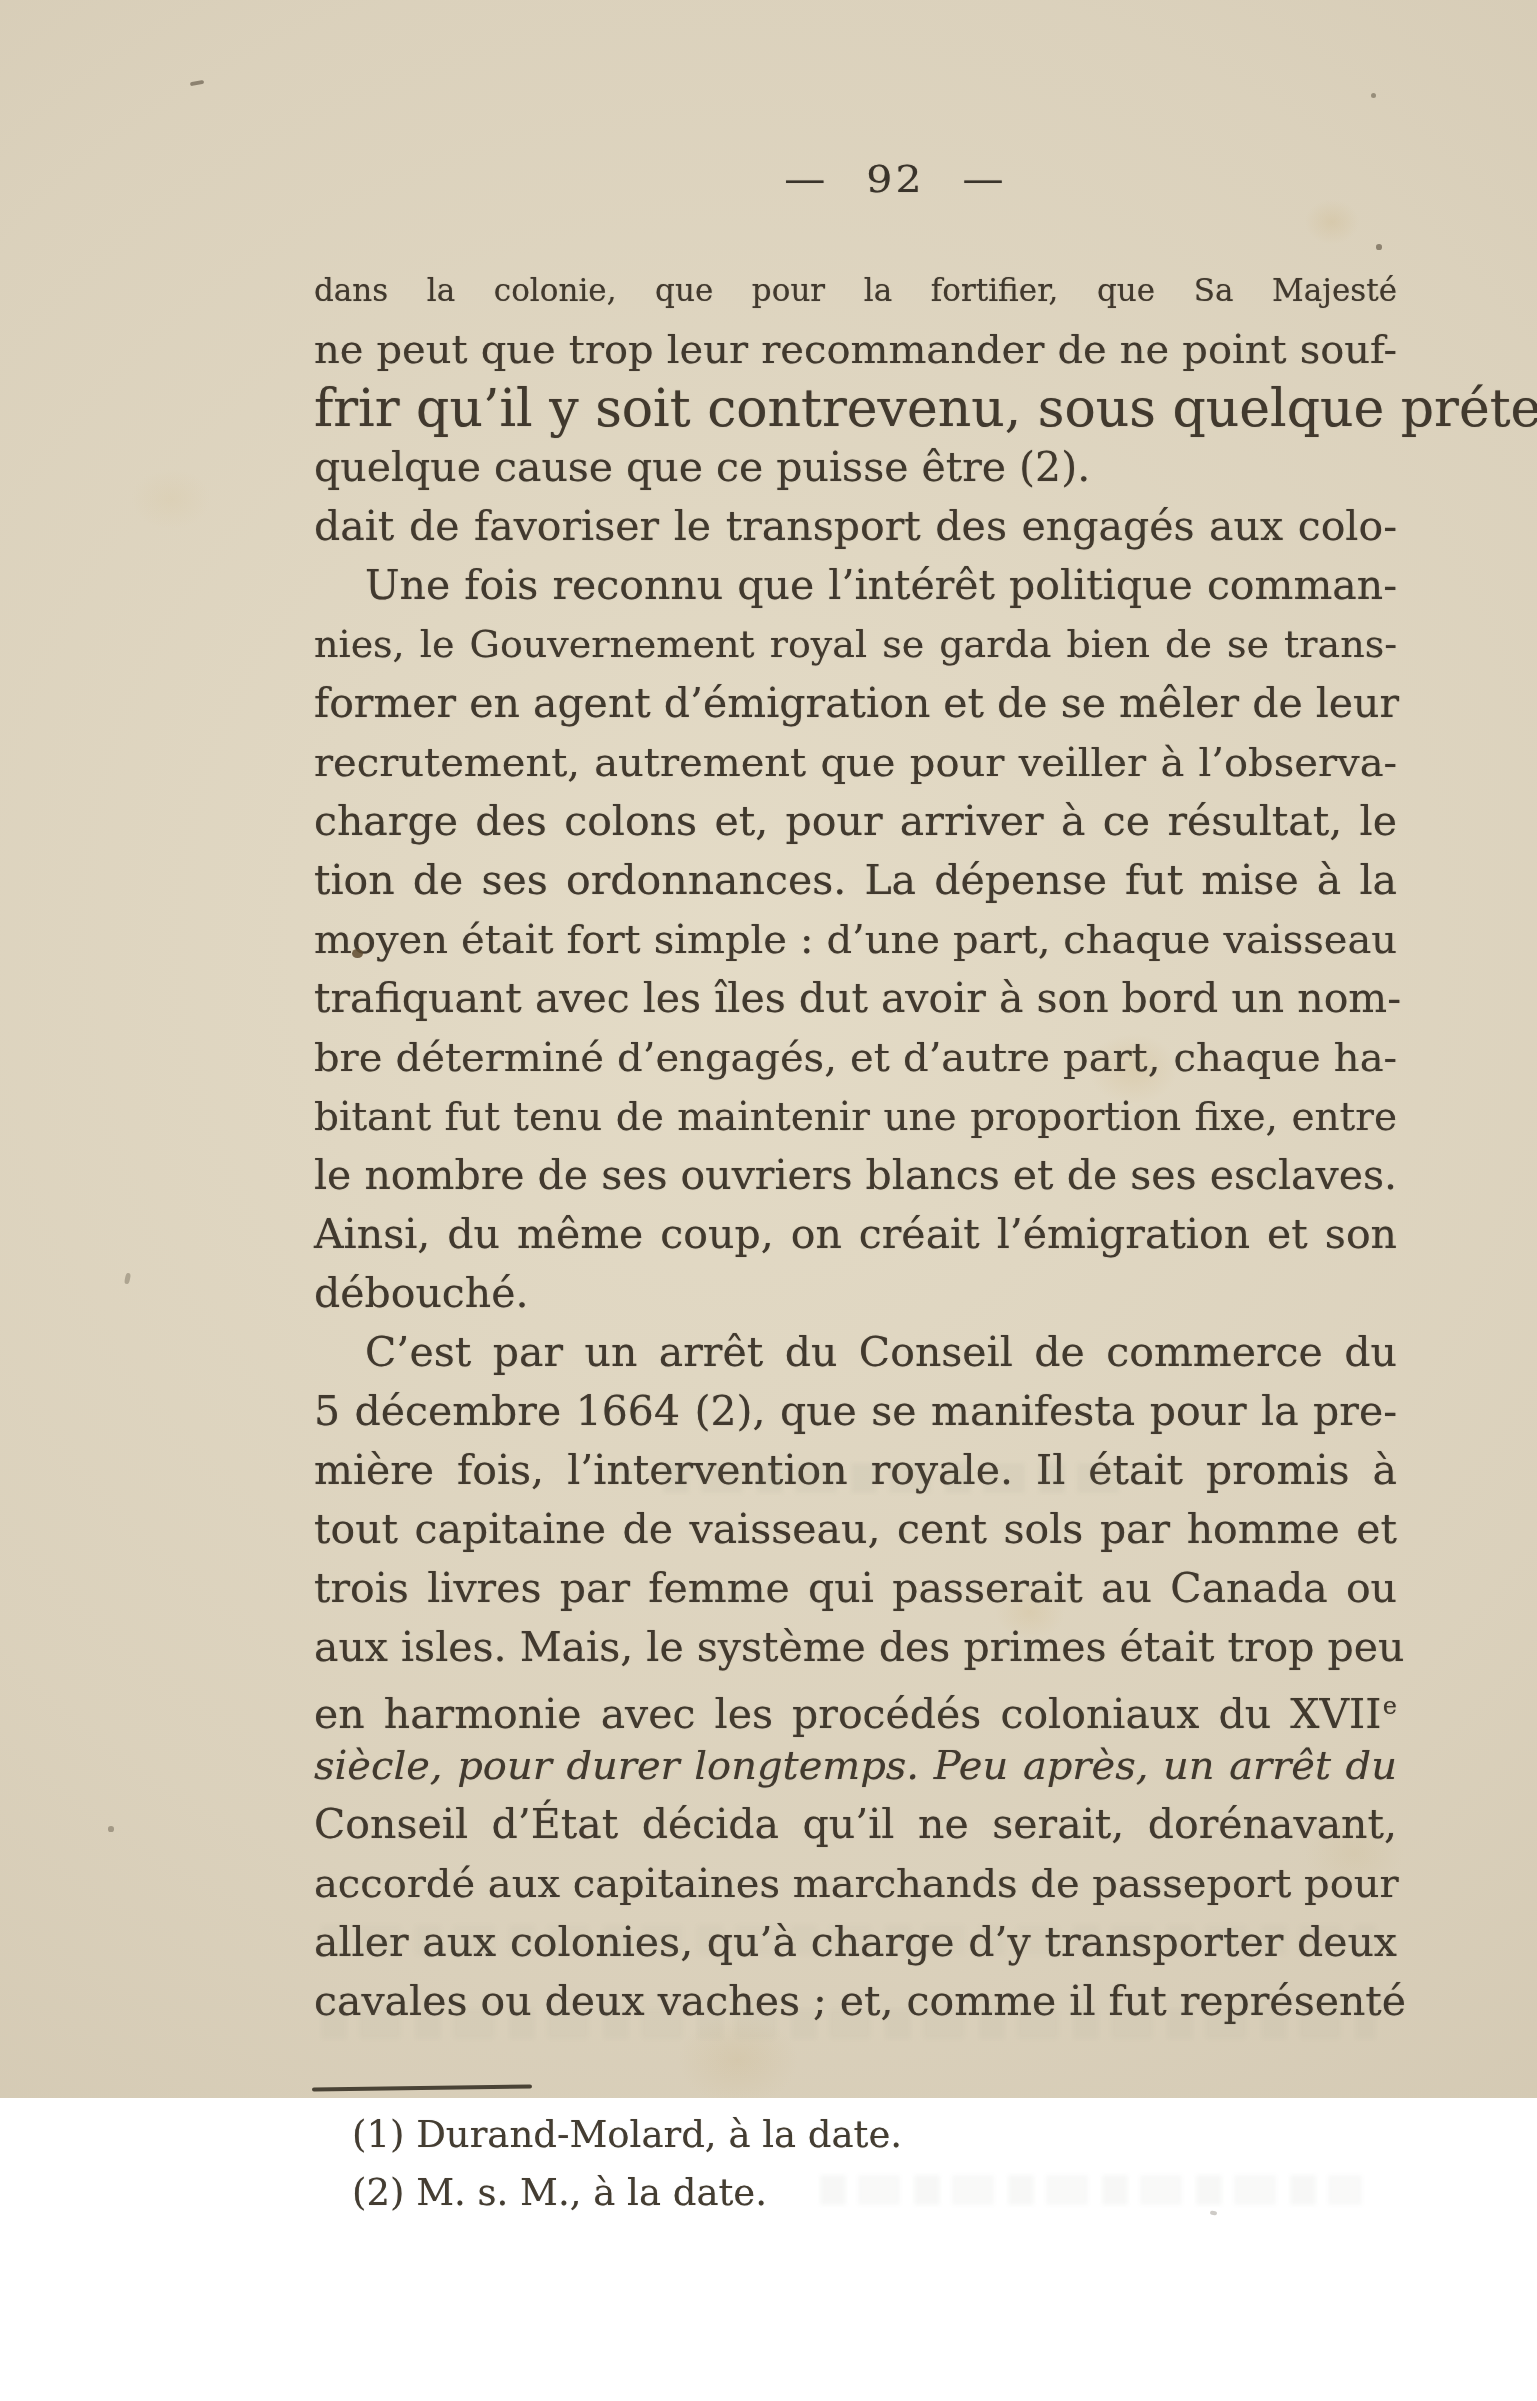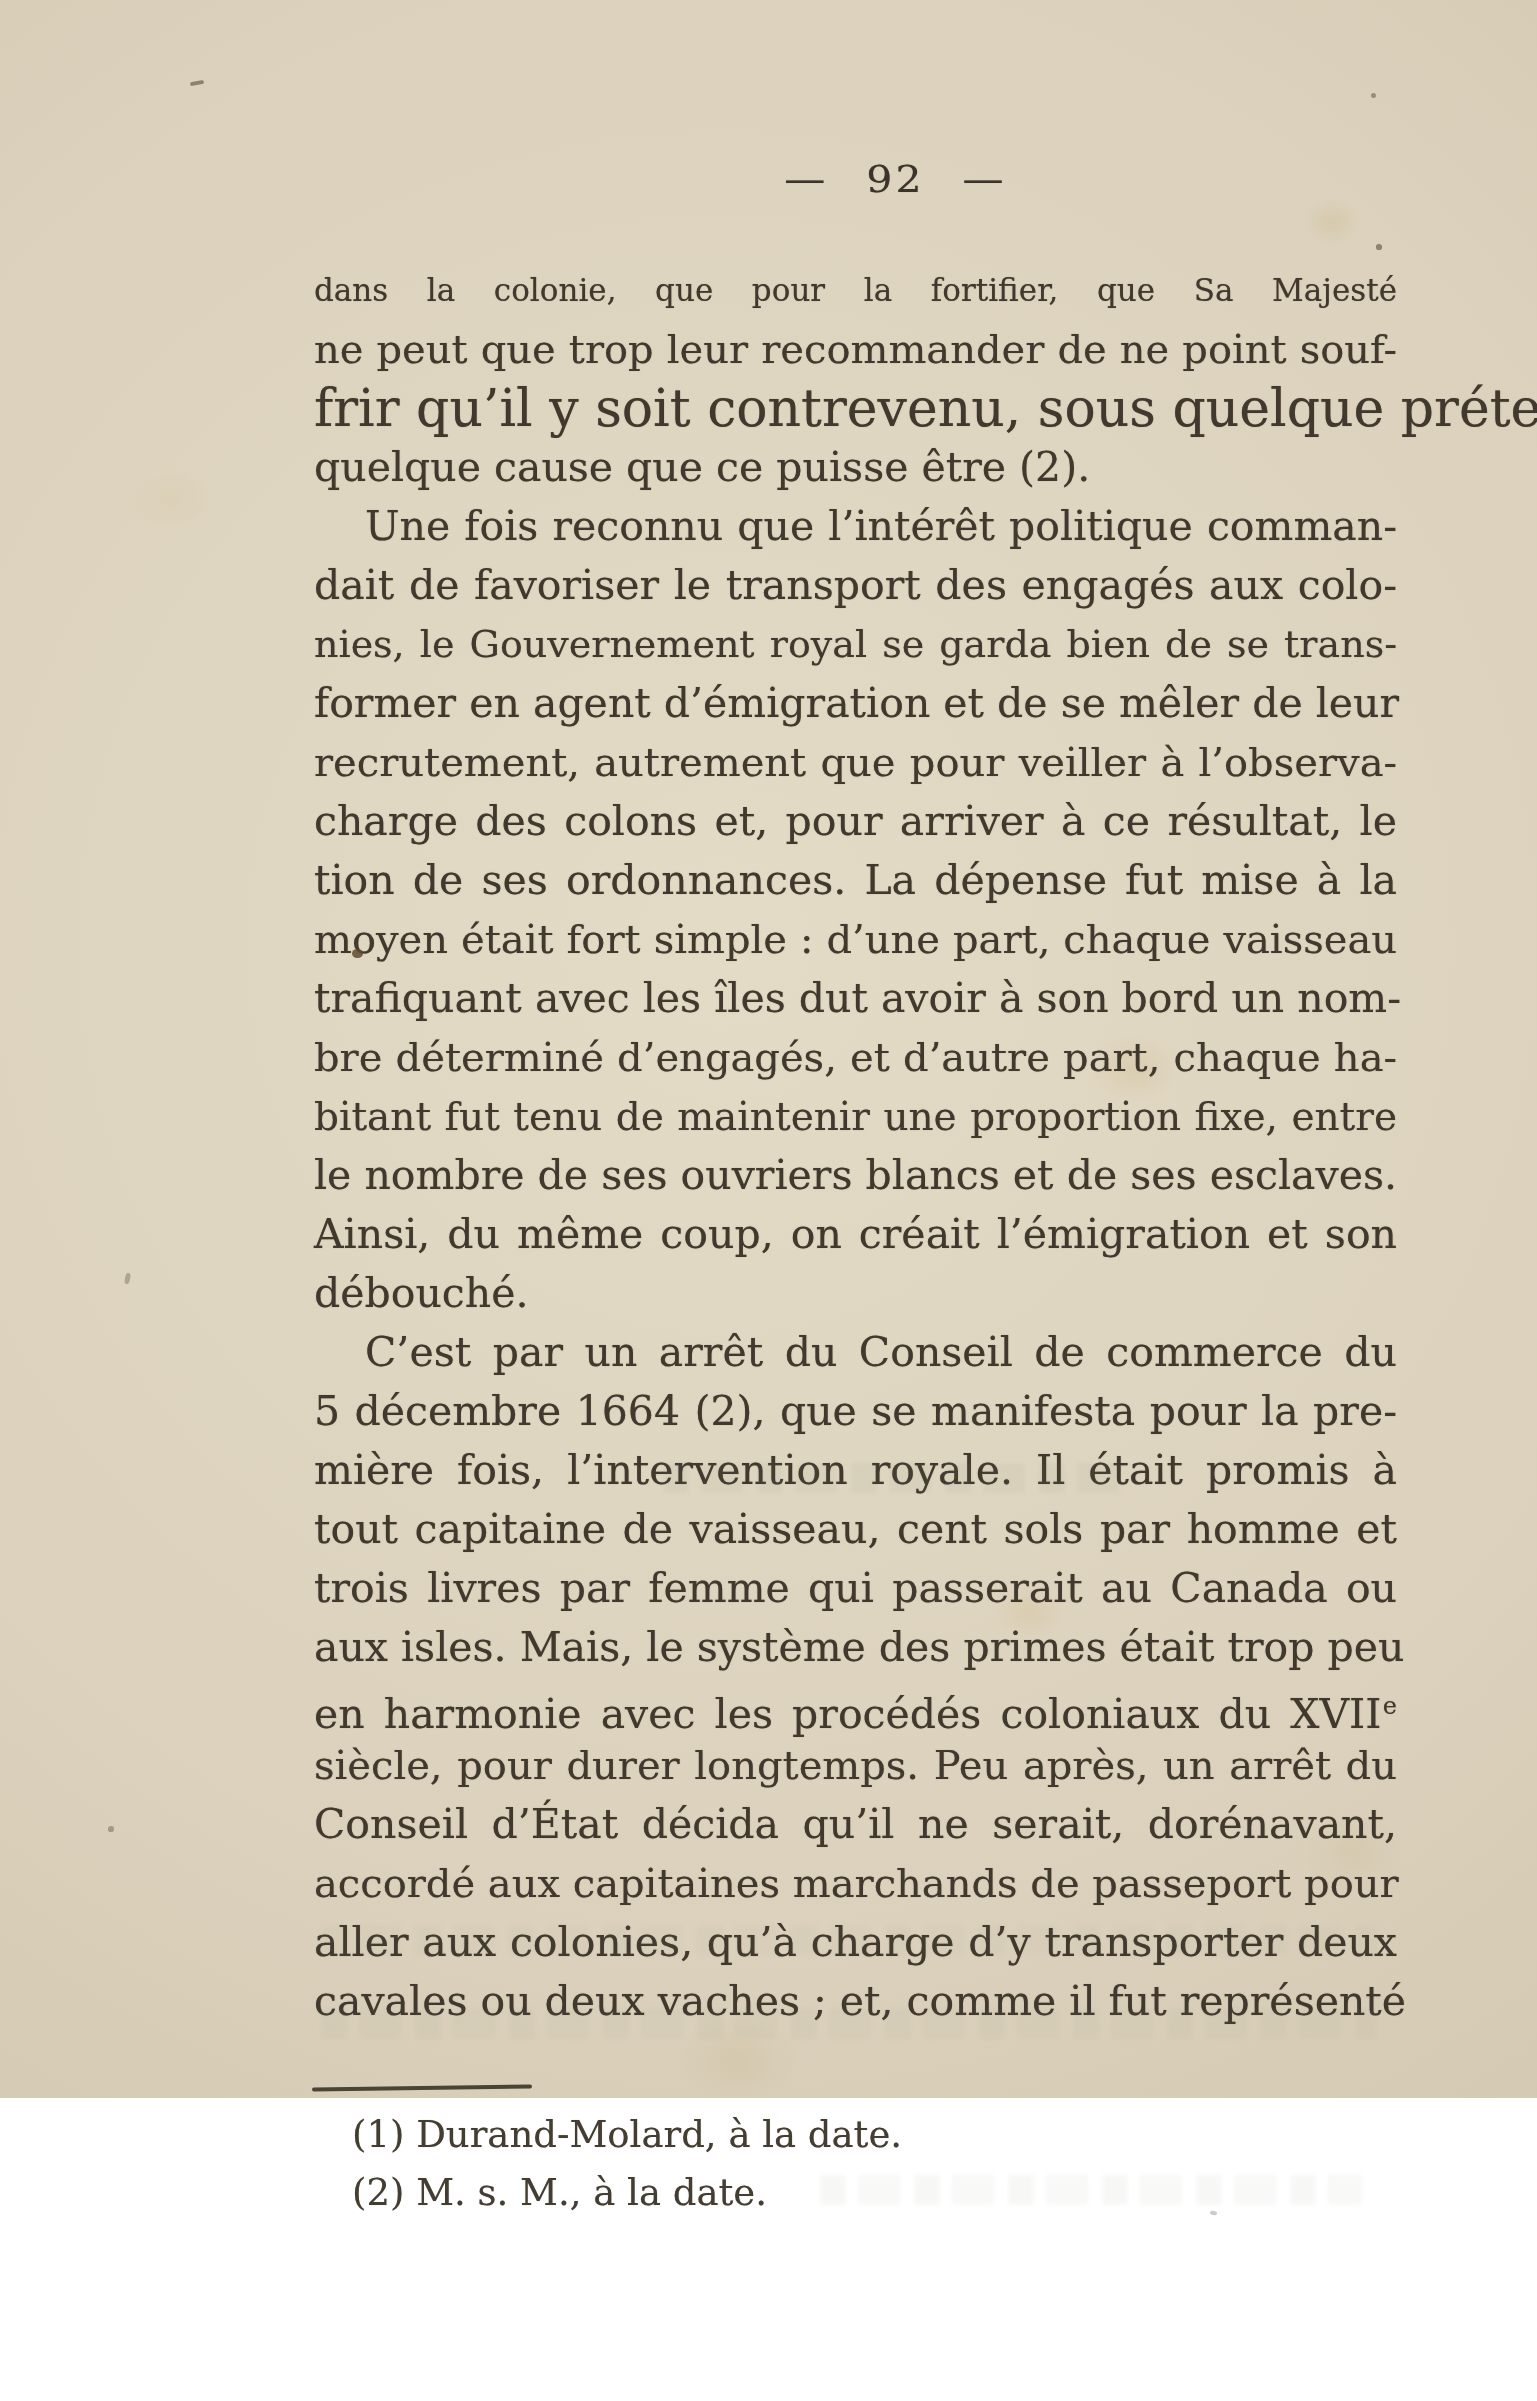--- a/index.html
+++ b/index.html
@@ -94,22 +94,22 @@
   <div class="text-block">
 
     <div class="para">
       <div class="line" style="font-size: 31px;">dans la colonie, que pour la fortifier, que Sa Majesté</div>
       <div class="line" style="font-size: 40px;">ne peut que trop leur recommander de ne point souf-</div>
       <div class="line" style="font-size: 52px;">frir qu’il y soit contrevenu, sous quelque prétexte ou</div>
       <div class="line last">quelque cause que ce puisse être (2).</div>
     </div>
 
     <div class="para">
+      <div class="line">dait de favoriser le transport des engagés aux colo-</div>
       <div class="line indent" style="font-size: 41px;">Une fois reconnu que l’intérêt politique comman-</div>
-      <div class="line">dait de favoriser le transport des engagés aux colo-</div>
       <div class="line" style="font-size: 38px;">nies, le Gouvernement royal se garda bien de se trans-</div>
       <div class="line" style="font-size: 41px;">former en agent d’émigration et de se mêler de leur</div>
       <div class="line" style="font-size: 40px;">recrutement, autrement que pour veiller à l’observa-</div>
       <div class="line">charge des colons et, pour arriver à ce résultat, le</div>
       <div class="line">tion de ses ordonnances. La dépense fut mise à la</div>
       <div class="line" style="font-size: 40px;">moyen était fort simple : d’une part, chaque vaisseau</div>
       <div class="line" style="font-size: 41px;">trafiquant avec les îles dut avoir à son bord un nom-</div>
       <div class="line" style="font-size: 40px;">bre déterminé d’engagés, et d’autre part, chaque ha-</div>
       <div class="line" style="font-size: 39px;">bitant fut tenu de maintenir une proportion fixe, entre</div>
       <div class="line" style="font-size: 41px;">le nombre de ses ouvriers blancs et de ses esclaves.</div>
@@ -118,21 +118,21 @@
     </div>
 
     <div class="para">
       <div class="line indent">C’est par un arrêt du Conseil de commerce du</div>
       <div class="line">5 décembre 1664 (2), que se manifesta pour la pre-</div>
       <div class="line">mière fois, l’intervention royale. Il était promis à</div>
       <div class="line">tout capitaine de vaisseau, cent sols par homme et</div>
       <div class="line">trois livres par femme qui passerait au Canada ou</div>
       <div class="line" style="font-size: 41px;">aux isles. Mais, le système des primes était trop peu</div>
       <div class="line"><span>en harmonie avec les procédés coloniaux du XVII</span><sup class="sup">e</sup></div>
-      <div class="line" style="font-size: 40px;">siècle, pour durer longtemps. Peu après, un arrêt du</div>
+      <div class="line" style="font-size: 40px; font-style: italic;">siècle, pour durer longtemps. Peu après, un arrêt du</div>
       <div class="line">Conseil d’État décida qu’il ne serait, dorénavant,</div>
       <div class="line" style="font-size: 40px;">accordé aux capitaines marchands de passeport pour</div>
       <div class="line" style="font-size: 41px;">aller aux colonies, qu’à charge d’y transporter deux</div>
       <div class="line" style="font-size: 41px;">cavales ou deux vaches ; et, comme il fut représenté</div>
     </div>
 
   </div>
 
   <div class="footnote-rule"></div>
 

